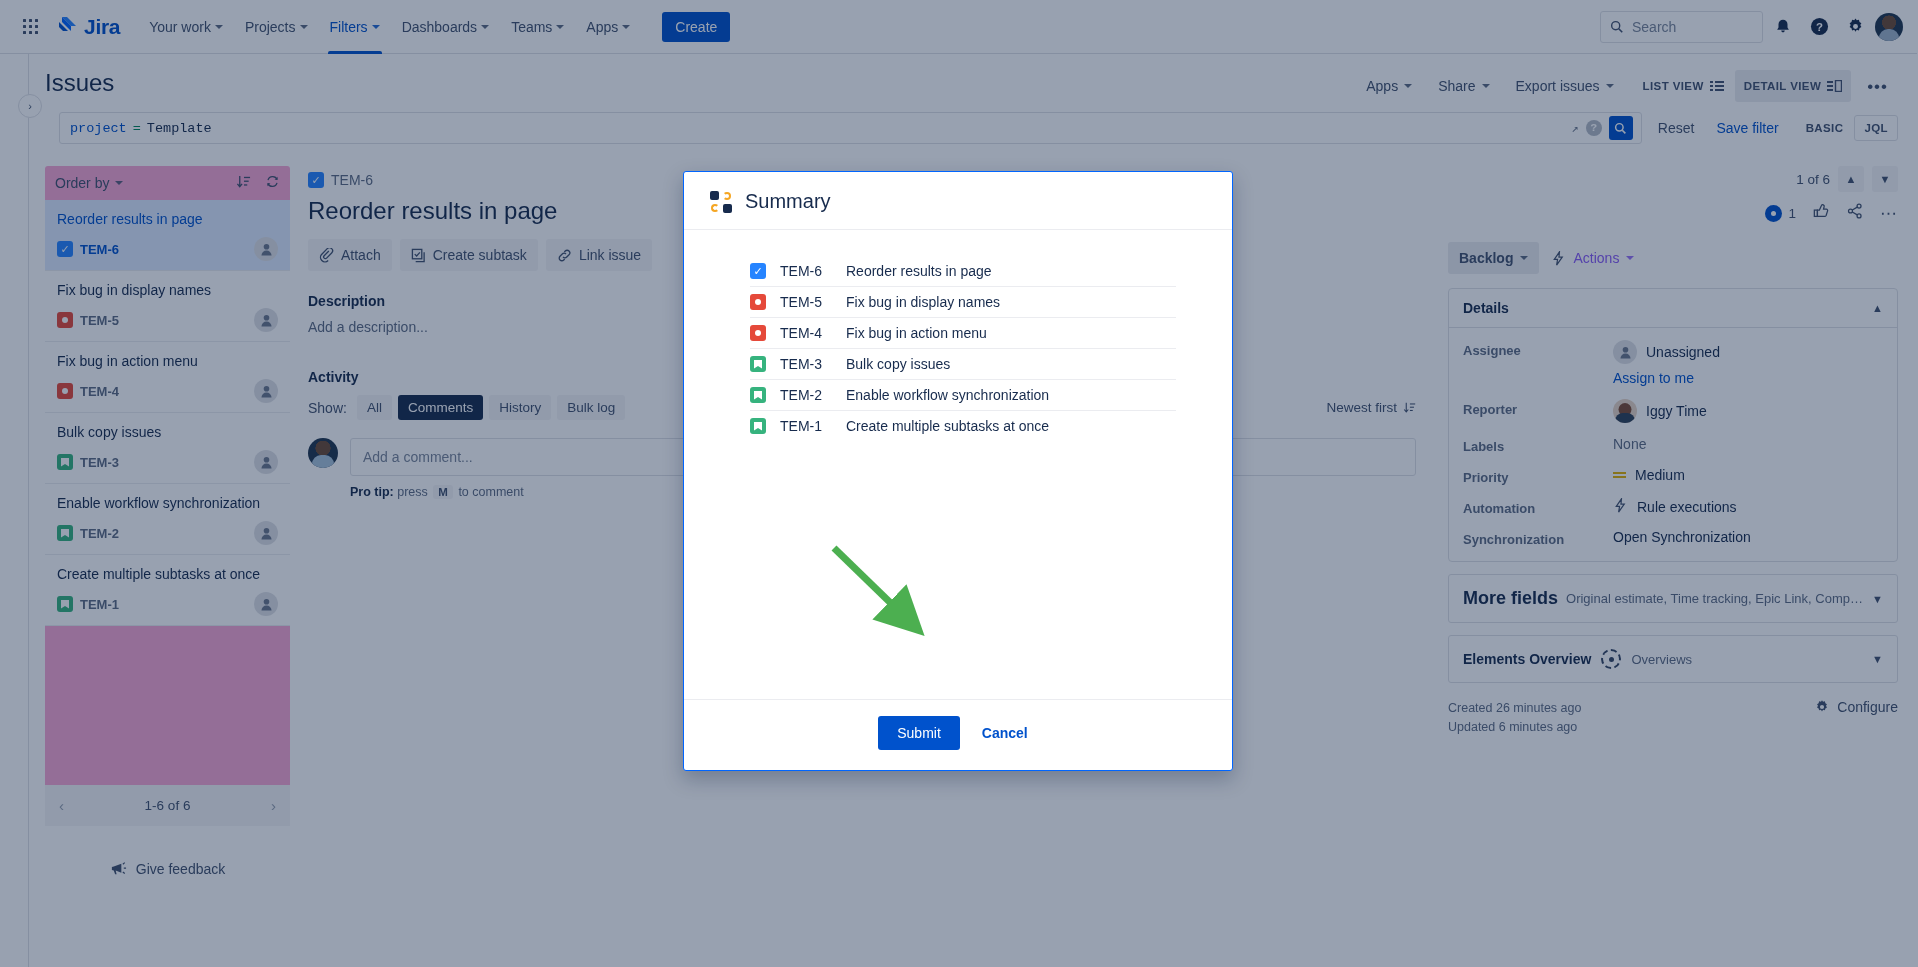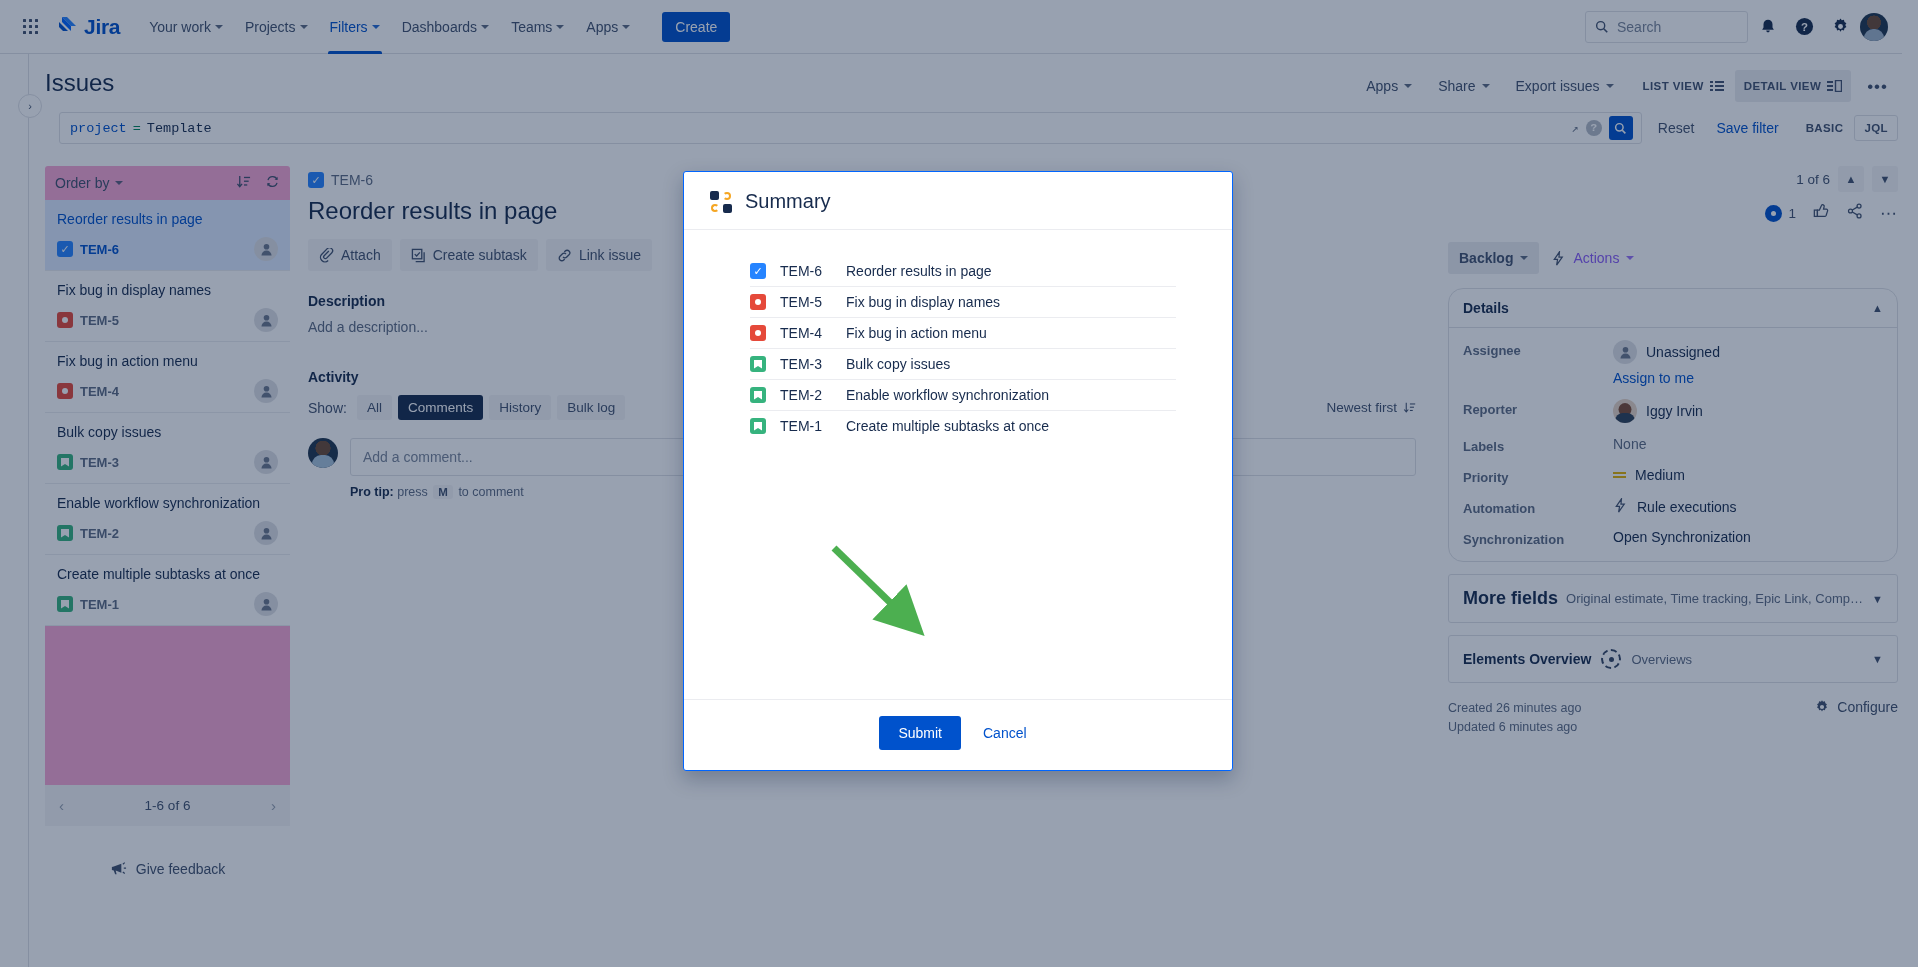--- a/index.html
+++ b/index.html
@@ -9,21 +9,21 @@
     background: #fff; overflow: hidden;
   }
   #root { position: relative; width: 1918px; height: 967px; }
 
   
   .page { position: absolute; inset: 0; }
   .page-dim { position: absolute; inset: 0; background: rgba(9,30,66,0.42); z-index: 50; }
 
   
   .topnav {
-    position: absolute; top:0; left:0; right:16px; height: 54px;
+    position: absolute; top:0; left:0; right:1px; height: 54px;
     background: #fff; border-bottom: 1px solid #dfe1e6;
     display:flex; align-items:center; padding: 8px 14px;
   }
   .appswitch { width:32px; height:32px; display:flex; align-items:center; justify-content:center; border-radius:3px;}
   .grid9 { display:grid; grid-template-columns:repeat(3,3px); grid-template-rows:repeat(3,3px); gap:3px;}
   .grid9 i { width:3px; height:3px; background:#42526e; border-radius:.5px; display:block;}
   .logo { display:flex; align-items:center; gap:6px; margin-left:10px; margin-right:18px;}
   .logo-mark { width:22px; height:22px; position:relative;}
   .logo-text { font-size:21px; color:#0052cc; font-weight:600; letter-spacing:-.3px;}
   .navitem {
@@ -157,21 +157,21 @@
   .side-top{display:flex;align-items:center;justify-content:flex-end;gap:8px;margin-bottom:10px;}
   .pg-of{font-size:13.5px;color:#42526e;}
   .sq{width:26px;height:26px;border-radius:3px;background:#f4f5f7;display:flex;align-items:center;justify-content:center;color:#42526e;font-size:11px;cursor:pointer;}
   .side-icons{display:flex;align-items:center;justify-content:flex-end;gap:16px;margin-bottom:18px;color:#42526e;}
   .watch{display:flex;align-items:center;gap:6px;font-size:13.5px;}
   .eye{width:17px;height:17px;border-radius:50%;background:#0052cc;display:flex;align-items:center;justify-content:center;}
   .eye i{width:5px;height:5px;border-radius:50%;background:#fff;display:block;}
   .status-row{display:flex;align-items:center;gap:12px;margin-bottom:14px;}
   .statusbtn{display:flex;align-items:center;gap:7px;background:#ebecf0;border:none;border-radius:3px;height:32px;padding:0 11px;font-size:14px;font-weight:600;color:#42526e;cursor:pointer;}
   .actionsbtn{display:flex;align-items:center;gap:7px;background:none;border:none;font-size:14px;color:#8b5cf6;cursor:pointer;}
-  .card{border:1px solid #dfe1e6;border-radius:15px;margin-bottom:12px;background:#fff;}
+  .card{border:1px solid #dfe1e6;border-radius:4px;margin-bottom:12px;background:#fff;}
   .card-head{display:flex;align-items:center;padding:11px 14px;border-bottom:1px solid #dfe1e6;}
   .card-head h3{font-size:14px;font-weight:700;color:#172b4d;}
   .chev{margin-left:auto;color:#42526e;font-size:11px;cursor:pointer;}
   .card-body{padding:12px 14px 14px;}
   .frow{display:flex;align-items:flex-start;margin-bottom:13px;}
   .flabel{width:150px;flex:none;font-size:13px;font-weight:600;color:#5e6c84;padding-top:3px;}
   .fval{font-size:14px;color:#172b4d;display:flex;align-items:center;gap:9px;flex-wrap:wrap;}
   .fval.muted{color:#5e6c84;}
   .av-circ{width:24px;height:24px;border-radius:50%;background:#dfe1e6;display:flex;align-items:center;justify-content:center;color:#6b778c;flex:none;}
   .av-ph{width:24px;height:24px;border-radius:50%;flex:none;overflow:hidden;position:relative;background:#e7d4c4;}
@@ -210,21 +210,21 @@
   .m-body{flex:1;padding:26px 26px 0;overflow:hidden;}
   .m-desc{display:flex;align-items:center;gap:9px;font-size:14px;color:#172b4d;font-weight:600;padding-left:40px;margin-bottom:18px;}
   .m-desc .ln{color:#0052cc;font-weight:500;cursor:pointer;}
   .m-list{padding-left:40px;padding-right:30px;}
   .m-row{display:flex;align-items:center;gap:14px;padding:7px 0;border-bottom:1px solid #ebecf0;}
   .m-row:last-child{border-bottom:none;}
   .m-key{font-size:14px;color:#172b4d;width:52px;flex:none;}
   .m-sum{font-size:14px;color:#172b4d;}
   .m-foot{display:flex;align-items:center;justify-content:center;gap:12px;padding:16px 26px 20px;border-top:1px solid #ebecf0;}
   .submitbtn{background:#0052cc;color:#fff;border:none;border-radius:3px;font-size:14px;font-weight:500;padding:9px 19px;cursor:pointer;}
-  .cancelbtn{background:none;border:none;color:#0052cc;font-size:14px;font-weight:400;padding:9px 10px;cursor:pointer;}
+  .cancelbtn{background:none;border:none;color:#0052cc;font-size:14px;font-weight:700;padding:9px 10px;cursor:pointer;}
   .arrow-anno{position:absolute;left:826px;top:540px;z-index:70;pointer-events:none;}
 </style>
 </head>
 <body>
 
 <div id="root">
   <div class="page">
 
     <div class="topnav">
       <div class="appswitch">
@@ -636,21 +636,21 @@
                       </span>
                     <span>Unassigned</span>
                   </div>
                   <div class="bluelink" style="margin-top:6px;">Assign to me</div>
                 </div>
               </div>
               <div class="frow">
                 <div class="flabel">Reporter</div>
                 <div class="fval">
                   <span class="av-ph"></span>
-                  <span>Iggy Irvin</span>
+                  <span>Iggy Time</span>
                 </div>
               </div>
               <div class="frow">
                 <div class="flabel">Labels</div>
                 <div class="fval muted">None</div>
               </div>
               <div class="frow">
                 <div class="flabel">Priority</div>
                 <div class="fval">
                   <span class="prio-eq">

